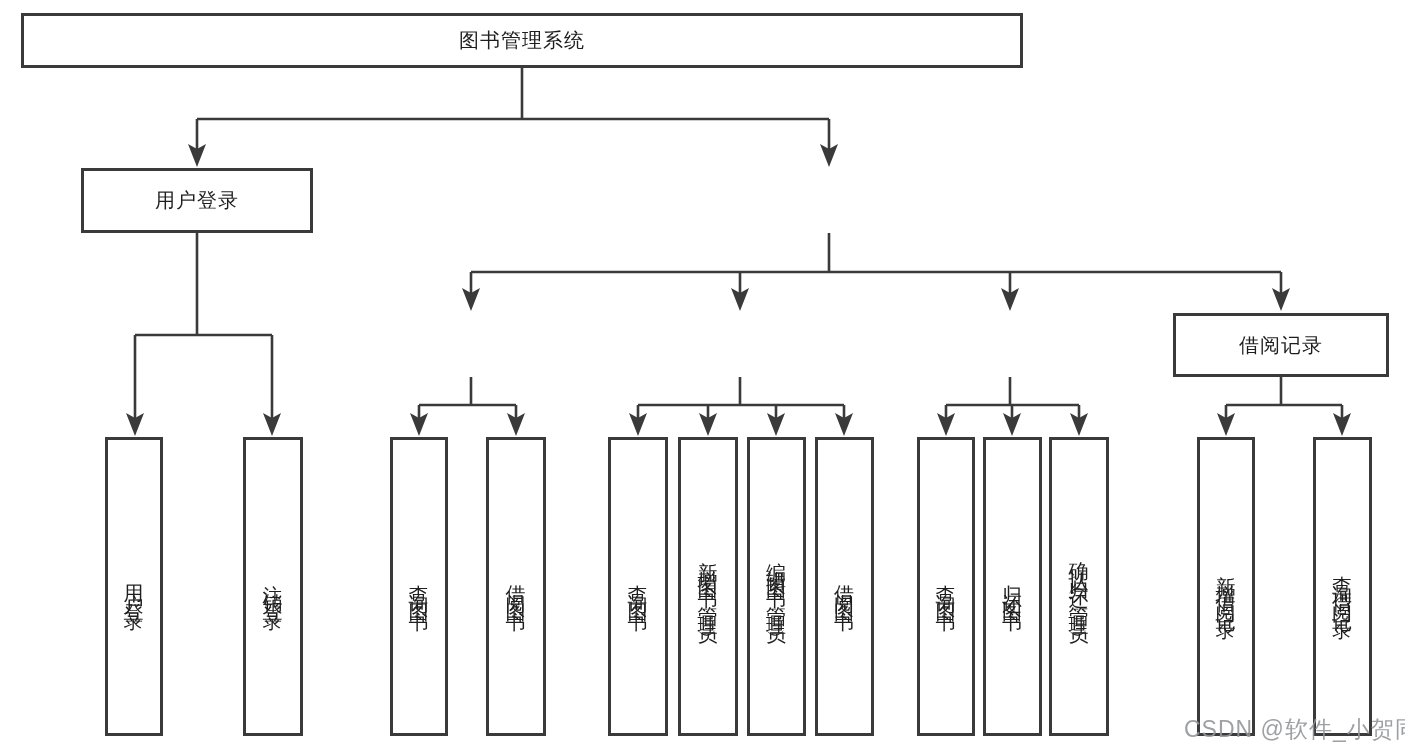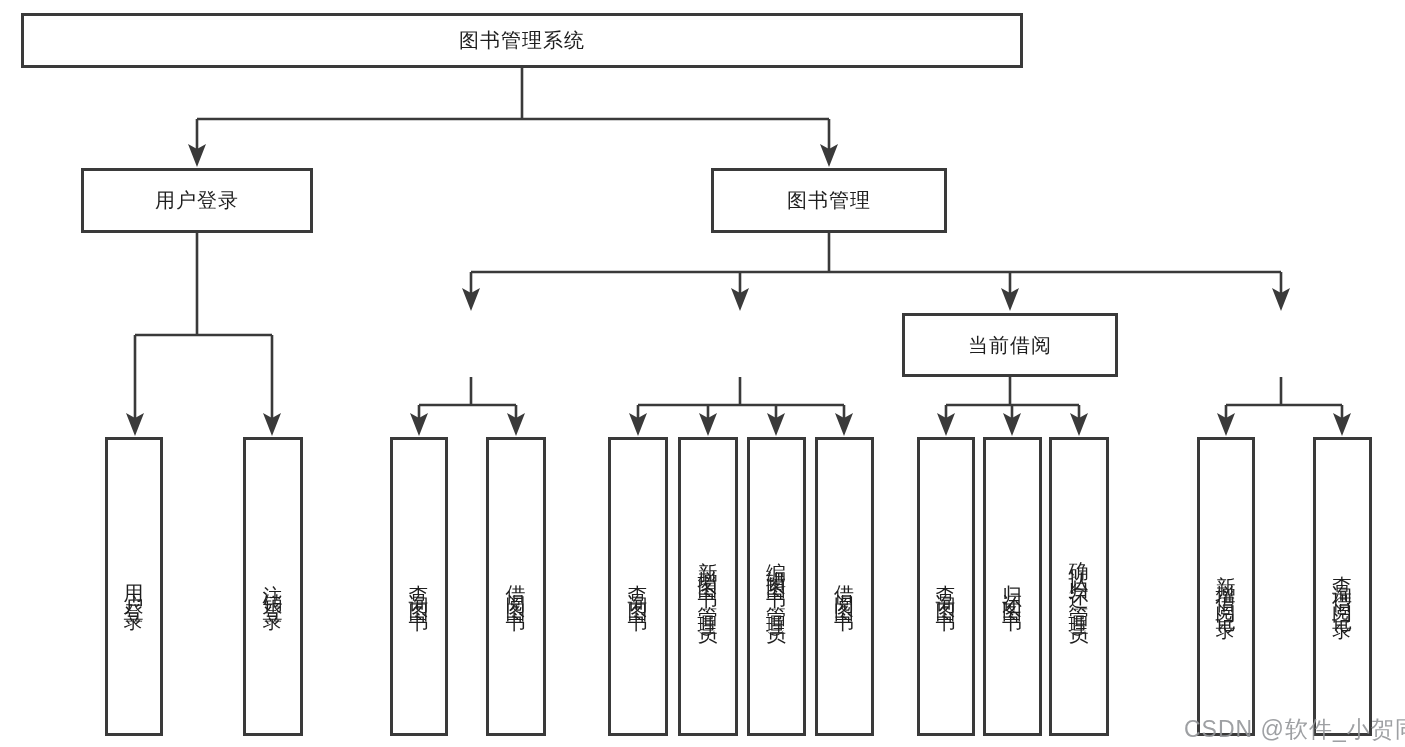--- a/index.html
+++ b/index.html
@@ -109,26 +109,23 @@
     </g>
   </svg>
 
   <div class="box" style="left:21px; top:13px; width:1002px; height:55px;">
     <span class="lbl">图书管理系统</span>
   </div>
 
   <div class="box" style="left:81px; top:168px; width:232px; height:65px;">
     <span class="lbl">用户登录</span>
   </div>
-  <div class="box" style="left:711px; top:168px; width:236px; height:65px;">
-    <span class="lbl">图书管理</span>
-  </div>
 
-  <div class="box" style="left:902px; top:313px; width:216px; height:64px;">
-    <span class="lbl">当前借阅</span>
+  <div class="box" style="left:1173px; top:313px; width:216px; height:64px;">
+    <span class="lbl">借阅记录</span>
   </div>
 
   <div class="box leaf" style="left:105px; top:437px; width:58px; height:299px;">
     <span class="lbl">用户登录</span>
   </div>
   <div class="box leaf" style="left:243px; top:437px; width:60px; height:299px;">
     <span class="lbl">注销登录</span>
   </div>
 
   <div class="box leaf" style="left:390px; top:437px; width:58px; height:299px;">

